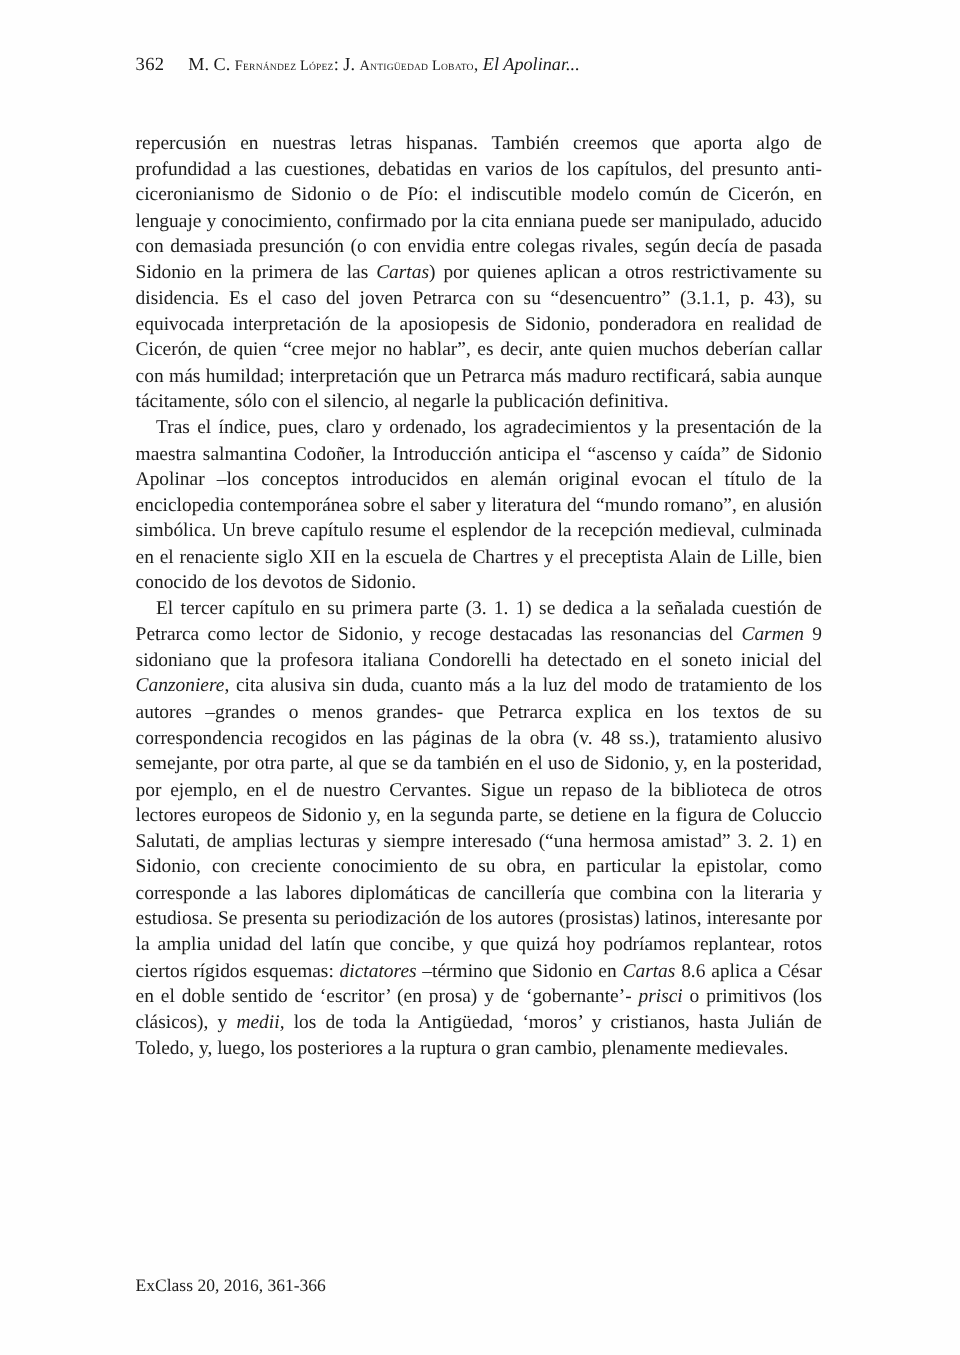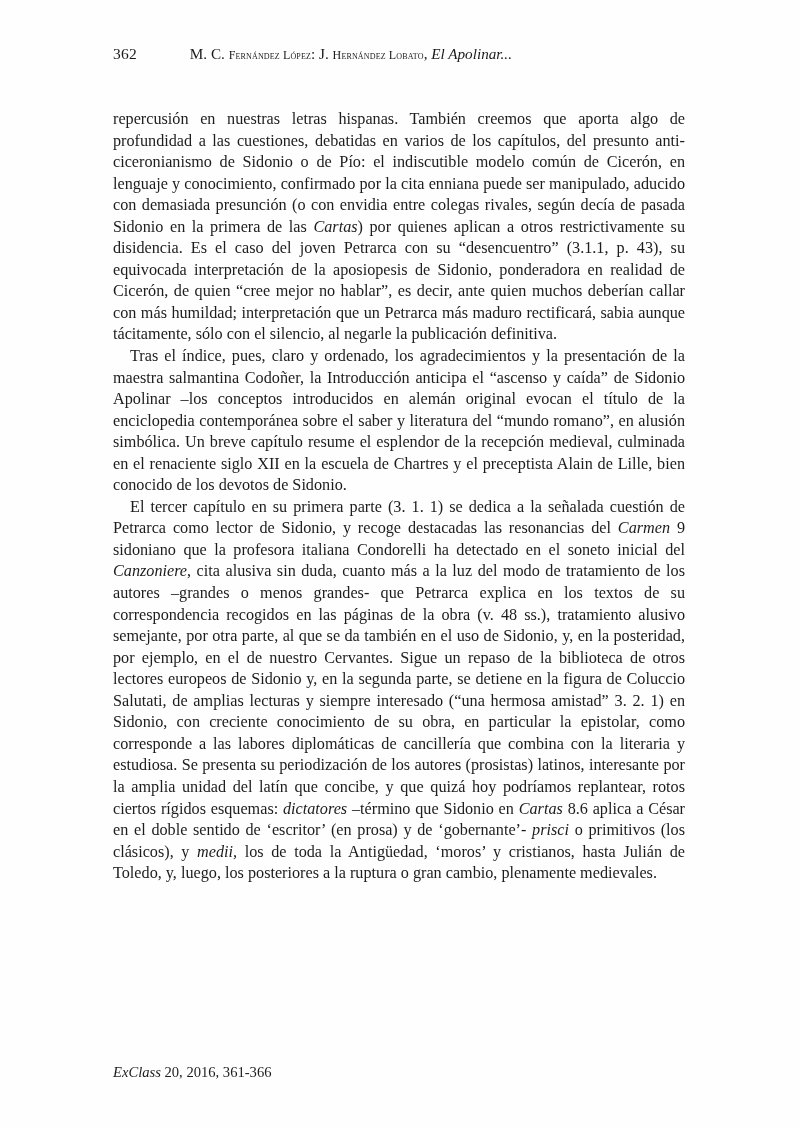--- a/index.html
+++ b/index.html
@@ -30,21 +30,21 @@
     height: 24px;
     display: flex;
     align-items: baseline;
     font-size: 15.5px;
     line-height: 20px;
     white-space: nowrap;
   }
   .folio {
     font-size: 15.5px;
     letter-spacing: 0.2px;
-    margin-right: 53px;
+    margin-right: 20px;
     color: #1a1a1a;
   }
   .head-text {
     font-size: 15.2px;
     color: #1a1a1a;
   }
   .sc {
     font-variant: small-caps;
     font-size: 12px;
     letter-spacing: 0.15px;
@@ -88,32 +88,31 @@
   .footer {
     position: absolute;
     left: 113px;
     top: 1063px;
     font-size: 14.6px;
     line-height: 18px;
     color: #1c1c1c;
     white-space: nowrap;
   }
   .footer .jrn {
-    font-style: italic;
   }
 </style>
 </head>
 <body>
 
 <div class="page">
 
   <div class="running-head">
     <span class="folio">362</span>
     <span class="head-text">
-      <span>M. C. </span><span class="sc">Fernández López</span><span>: </span><span>J. </span><span class="sc">Hernández Lobato</span><span>, </span><span class="head-italic">El Apolinar...</span>
+      <span>M. C. </span><span class="sc">Fernández López</span><span>: </span><span>J. </span><span class="sc">Antigüedad Lobato</span><span>, </span><span class="head-italic">El Apolinar...</span>
     </span>
   </div>
 
   <div class="textblock" id="textblock">
       <p><span>repercusión en nuestras letras hispanas. También creemos que aporta algo de profundidad a las cuestiones, debatidas en varios de los capítulos, del presunto anti-ciceronianismo de Sidonio o de Pío: el indiscutible modelo común de Cicerón, en lenguaje y conocimiento, confirmado por la cita enniana puede ser manipulado, aducido con demasiada presunción (o con envidia entre colegas rivales, según decía de pasada Sidonio en la primera de las </span><i>Cartas</i><span>) por quienes aplican a otros restrictivamente su disidencia. Es el caso del joven Petrarca con su “desencuentro” (3.1.1, p. 43), su equivocada interpretación de la aposiopesis de Sidonio, ponderadora en realidad de Cicerón, de quien “cree mejor no hablar”, es decir, ante quien muchos deberían callar con más humildad; interpretación que un Petrarca más maduro rectificará, sabia aunque tácitamente, sólo con el silencio, al negarle la publicación definitiva.</span></p>
       <p class="indent"><span>Tras el índice, pues, claro y ordenado, los agradecimientos y la presentación de la maestra salmantina Codoñer, la Introducción anticipa el “ascenso y caída” de Sidonio Apolinar –los conceptos introducidos en alemán original evocan el título de la enciclopedia contemporánea sobre el saber y literatura del “mundo romano”, en alusión simbólica. Un breve capítulo resume el esplendor de la recepción medieval, culminada en el renaciente siglo XII en la escuela de Chartres y el preceptista Alain de Lille, bien conocido de los devotos de Sidonio.</span></p>
       <p class="indent"><span>El tercer capítulo en su primera parte (3. 1. 1) se dedica a la señalada cuestión de Petrarca como lector de Sidonio, y recoge destacadas las resonancias del </span><i>Carmen</i><span> 9 sidoniano que la profesora italiana Condorelli ha detectado en el soneto inicial del </span><i>Canzoniere</i><span>, cita alusiva sin duda, cuanto más a la luz del modo de tratamiento de los autores –grandes o menos grandes- que Petrarca explica en los textos de su correspondencia recogidos en las páginas de la obra (v. 48 ss.), tratamiento alusivo semejante, por otra parte, al que se da también en el uso de Sidonio, y, en la posteridad, por ejemplo, en el de nuestro Cervantes. Sigue un repaso de la biblioteca de otros lectores europeos de Sidonio y, en la segunda parte, se detiene en la figura de Coluccio Salutati, de amplias lecturas y siempre interesado (“una hermosa amistad” 3. 2. 1) en Sidonio, con creciente conocimiento de su obra, en particular la epistolar, como corresponde a las labores diplomáticas de cancillería que combina con la literaria y estudiosa. Se presenta su periodización de los autores (prosistas) latinos, interesante por la amplia unidad del latín que concibe, y que quizá hoy podríamos replantear, rotos ciertos rígidos esquemas: </span><i>dictatores</i><span> –término que Sidonio en </span><i>Cartas</i><span> 8.6 aplica a César en el doble sentido de ‘escritor’ (en prosa) y de ‘gobernante’- </span><i>prisci</i><span> o primitivos (los clásicos), y </span><i>medii,</i><span> los de toda la Antigüedad, ‘moros’ y cristianos, hasta Julián de Toledo, y, luego, los posteriores a la ruptura o gran cambio, plenamente medievales.</span></p>
     </div>
 
   <div class="footer">

